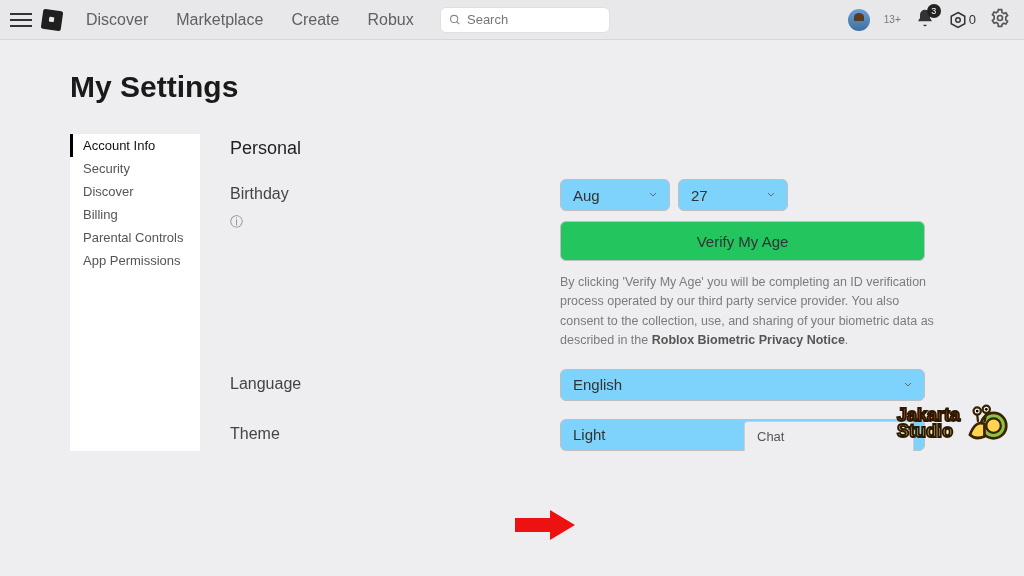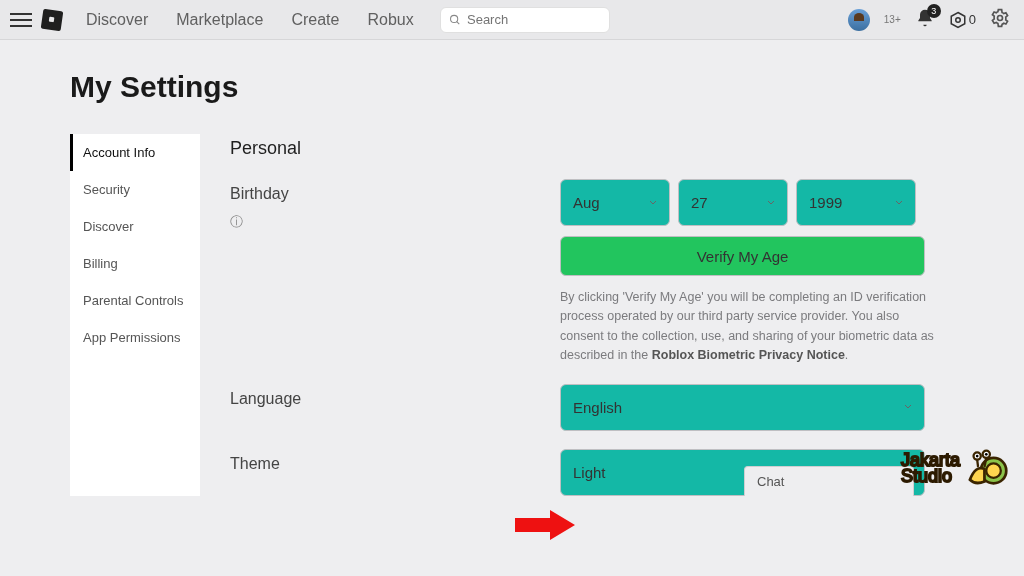--- a/index.html
+++ b/index.html
@@ -25,32 +25,32 @@
   .bell-badge { position:absolute; top:-4px; right:-6px; background:#222; color:#fff; font-size:9px; width:14px; height:14px; border-radius:50%; display:flex; align-items:center; justify-content:center; }
   .robux { display:flex; align-items:center; gap:2px; color:#333; font-size:13px; }
   .robux svg { width:18px; height:18px; stroke:#333; fill:none; stroke-width:2; }
   .gear svg { width:20px; height:20px; stroke:#555; fill:none; stroke-width:2; }
 
   
   .page { padding: 30px 70px 0 70px; }
   h1 { font-size: 30px; font-weight: 800; color:#1a1a1a; margin-bottom: 30px; }
   .content { display:flex; gap: 30px; }
   .sidebar { width: 130px; background:#fff; padding: 0; font-size:13px; }
-  .sidebar-item { padding: 11px 10px; color:#555; cursor:pointer; border-left:3px solid transparent; }
+  .sidebar-item { padding: 4px 10px; color:#555; cursor:pointer; border-left:3px solid transparent; }
   .sidebar-item.active { border-left:3px solid #000; color:#111; font-weight:500; }
 
   .main { flex:1; padding-top:4px; }
   .section-title { font-size:18px; font-weight:400; margin-bottom:20px; }
   .row { display:flex; align-items:flex-start; margin-bottom:18px; }
   .row-label { width: 330px; font-size:16px; color:#444; padding-top:6px; }
   .row-label .help { display:block; margin-top:10px; color:#888; font-size:13px; }
   .row-controls { flex:1; }
 
   .selects { display:flex; gap:8px; margin-bottom:10px; }
-  .sel { position:relative; border:1px solid #bfbfc2; background:#14b8a6; border-radius:6px; height:47px; display:flex; align-items:center; padding:0 30px 0 12px; font-size:15px; color:#333; cursor:pointer; }
+  .sel { position:relative; border:1px solid #bfbfc2; background:#7dd3fc; border-radius:6px; height:32px; display:flex; align-items:center; padding:0 30px 0 12px; font-size:15px; color:#333; cursor:pointer; }
   .sel.month { width:110px; }
   .sel.day { width:110px; }
   .sel.year { width:120px; }
   .sel.full { width:100%; }
   .chev { position:absolute; right:10px; top:50%; transform:translateY(-50%); }
   .chev svg { width:12px; height:12px; stroke:#666; fill:none; stroke-width:2; }
 
   .btn-outline { width: 365px; height:40px; border:1px solid #bfbfc2; background:#22c55e; border-radius:6px; font-size:15px; color:#333; cursor:pointer; display:flex; align-items:center; justify-content:center; }
   .disclaimer { font-size:12.5px; color:#7b7b7e; line-height:1.55; margin-top:12px; max-width: 380px; }
   .disclaimer b { color:#555; font-weight:600; }
@@ -58,21 +58,21 @@
   .gender-group { display:flex; width:365px; border:1px solid #bfbfc2; border-radius:6px; overflow:hidden; background:#fff; }
   .gender-btn { flex:1; height:38px; display:flex; align-items:center; justify-content:center; cursor:pointer; }
   .gender-btn + .gender-btn { border-left:1px solid #bfbfc2; }
   .gender-btn svg { width:16px; height:20px; }
 
   .arrow-ann { position:absolute; left: 515px; top: 470px; }
   .arrow-ann svg { width:60px; height:30px; }
 
   .chat-tab { position:absolute; right:110px; bottom:0; width:170px; height:30px; background:#eeeef0; border:1px solid #cfcfd1; border-bottom:none; border-radius:4px 4px 0 0; display:flex; align-items:center; padding:0 12px; font-size:13px; color:#555; }
 
-  .watermark { position:absolute; right:12px; bottom:6px; display:flex; align-items:center; gap:6px; font-weight:400; font-family: "Comic Sans MS", cursive; font-size:18px; line-height:0.9; }
+  .watermark { position:absolute; right:12px; bottom:6px; display:flex; align-items:center; gap:6px; font-weight:700; font-family: "Comic Sans MS", cursive; font-size:18px; line-height:0.9; }
   .watermark .txt .a{ color:#e53935; -webkit-text-stroke:2px #2c1a00; }
   .watermark .txt .b{ color:#ffd54f; -webkit-text-stroke:2px #2c1a00; }
   .snail svg{ width:46px; height:40px; }
 
   .content-wrap{ position:relative; }
 </style>
 </head>
 <body>
 
 <div class="topnav">
@@ -149,26 +149,20 @@
               <span class="chev"><svg viewBox="0 0 24 24">
                     <polyline points="6 9 12 15 18 9"></polyline>
                   </svg></span>
             </div>
             <div class="sel day">
               <span>27</span>
               <span class="chev"><svg viewBox="0 0 24 24">
                     <polyline points="6 9 12 15 18 9"></polyline>
                   </svg></span>
             </div>
-            <div class="sel year">
-              <span>1999</span>
-              <span class="chev"><svg viewBox="0 0 24 24">
-                    <polyline points="6 9 12 15 18 9"></polyline>
-                  </svg></span>
-            </div>
           </div>
           <button class="btn-outline">Verify My Age</button>
           <div class="disclaimer">
             <span>By clicking 'Verify My Age' you will be completing an ID verification process operated by our third party service provider. You also consent to the collection, use, and sharing of your biometric data as described in the </span>
             <b>Roblox Biometric Privacy Notice</b><span>.</span>
           </div>
         </div>
       </div>
 
 

